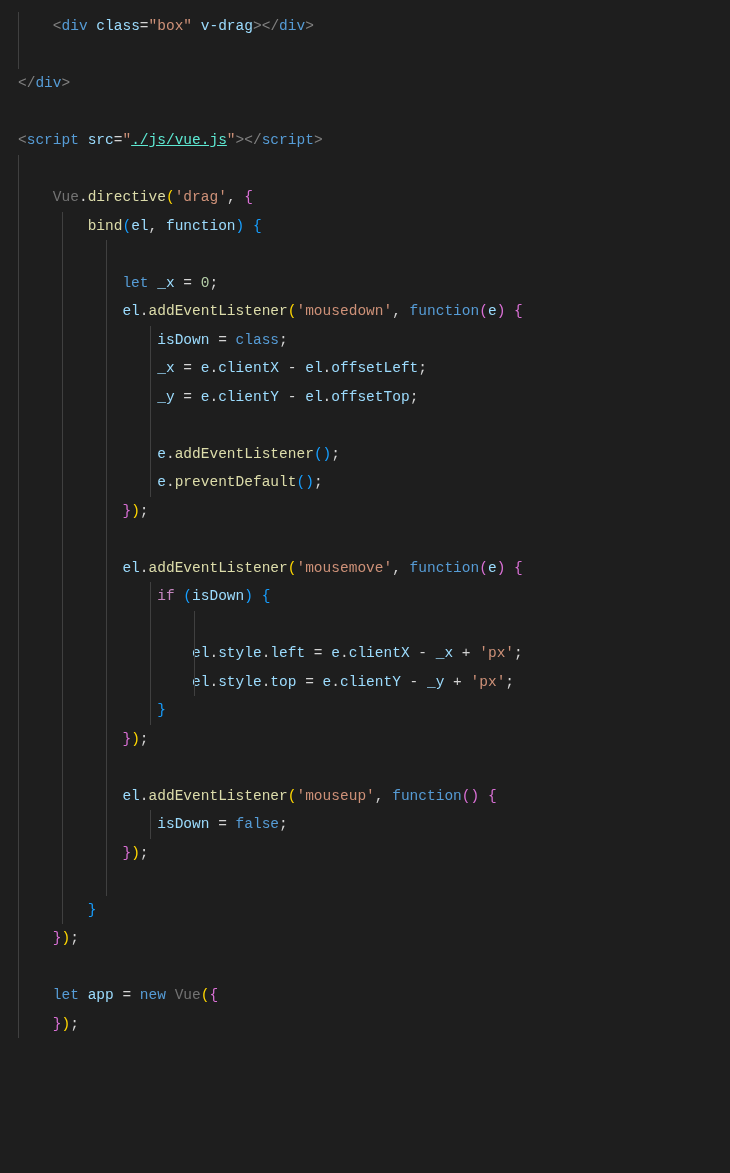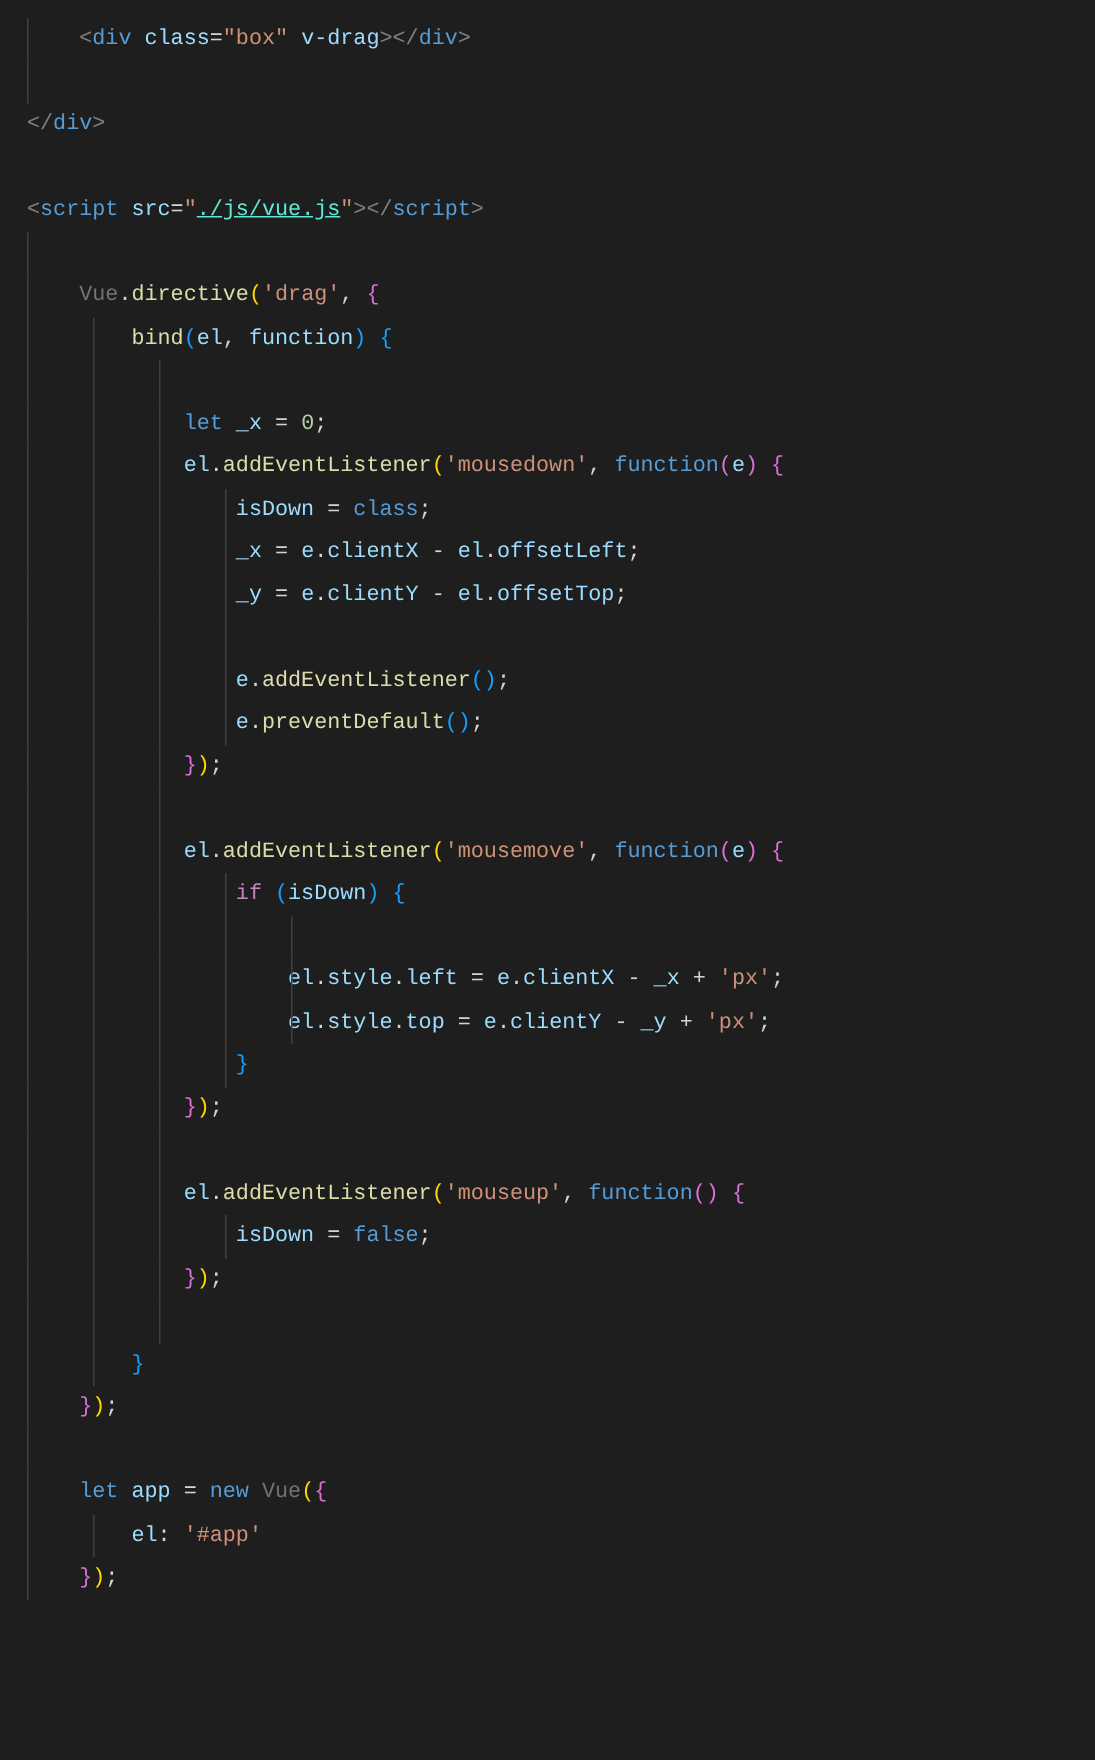--- a/index.html
+++ b/index.html
@@ -82,15 +82,14 @@
     <div class="line"><span class="ig" style="left: 0px;"></span><span class="ig" style="left: 44px;"></span><span class="ig" style="left: 88px;"></span><span>            </span><span class="t-brace-p">}</span><span class="t-brace-y">)</span><span class="t-semi">;</span></div>
     <div class="line"><span class="ig" style="left: 0px;"></span><span class="ig" style="left: 44px;"></span><span class="ig" style="left: 88px;"></span><span></span><span>&nbsp;</span></div>
     <div class="line"><span class="ig" style="left: 0px;"></span><span class="ig" style="left: 44px;"></span><span class="ig" style="left: 88px;"></span><span>            </span><span class="t-var">el</span><span class="t-op">.</span><span class="t-func">addEventListener</span><span class="t-brace-y">(</span><span class="t-string">'mouseup'</span><span class="t-op">, </span><span class="t-kw">function</span><span class="t-brace-p">()</span><span class="t-op"> </span><span class="t-brace-p">{</span></div>
     <div class="line"><span class="ig" style="left: 0px;"></span><span class="ig" style="left: 44px;"></span><span class="ig" style="left: 88px;"></span><span class="ig" style="left: 132px;"></span><span>                </span><span class="t-var">isDown</span><span class="t-op"> = </span><span class="t-const">false</span><span class="t-semi">;</span></div>
     <div class="line"><span class="ig" style="left: 0px;"></span><span class="ig" style="left: 44px;"></span><span class="ig" style="left: 88px;"></span><span>            </span><span class="t-brace-p">}</span><span class="t-brace-y">)</span><span class="t-semi">;</span></div>
     <div class="line"><span class="ig" style="left: 0px;"></span><span class="ig" style="left: 44px;"></span><span class="ig" style="left: 88px;"></span><span></span><span>&nbsp;</span></div>
     <div class="line"><span class="ig" style="left: 0px;"></span><span class="ig" style="left: 44px;"></span><span>        </span><span class="t-brace-b">}</span></div>
     <div class="line"><span class="ig" style="left: 0px;"></span><span>    </span><span class="t-brace-p">}</span><span class="t-brace-y">)</span><span class="t-semi">;</span></div>
     <div class="line"><span class="ig" style="left: 0px;"></span><span></span><span>&nbsp;</span></div>
     <div class="line"><span class="ig" style="left: 0px;"></span><span>    </span><span class="t-kw">let</span><span class="t-op"> </span><span class="t-var">app</span><span class="t-op"> = </span><span class="t-kw">new</span><span class="t-op"> </span><span class="t-obj">Vue</span><span class="t-brace-y">(</span><span class="t-brace-p">{</span></div>
-    <div class="line"><span class="ig" style="left: 0px;"></span><span class="ig" style="left: 44px;"></span><span>        </span><span class="t-prop">el</span><span class="t-op">: </span><span class="t-string">'#app'</span></div>
     <div class="line"><span class="ig" style="left: 0px;"></span><span>    </span><span class="t-brace-p">}</span><span class="t-brace-y">)</span><span class="t-semi">;</span></div>
   </div>
 
 </body></html>

